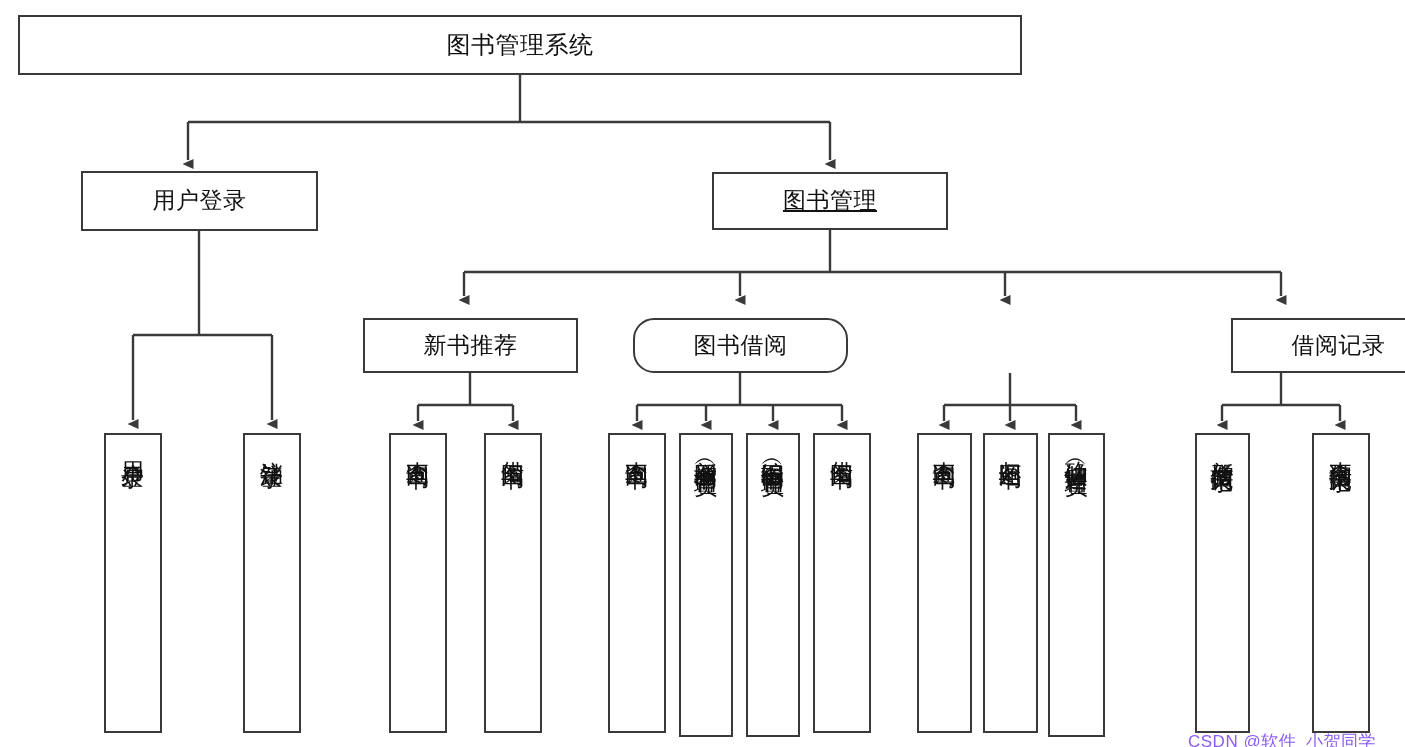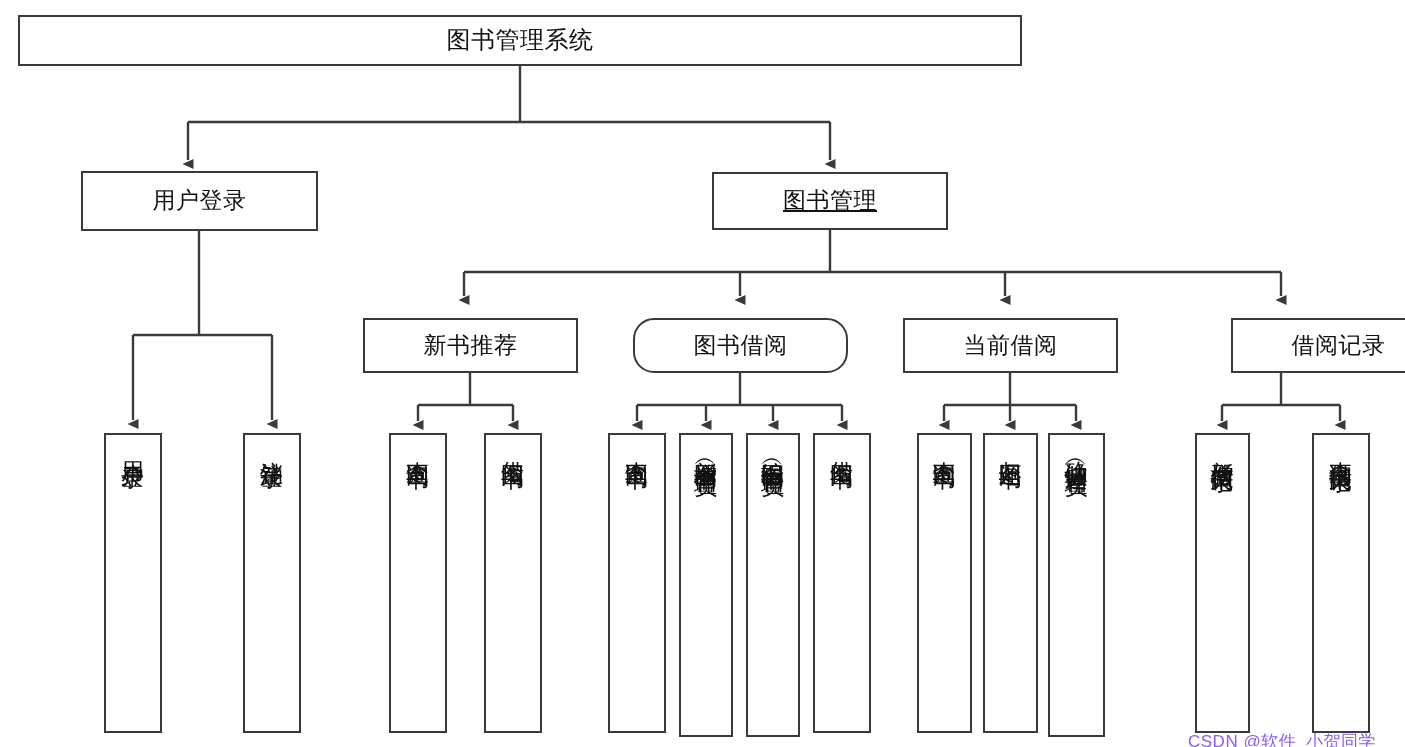--- a/index.html
+++ b/index.html
@@ -115,31 +115,30 @@
       <path d="M1010,405 L1010,421" marker-end="url(#arrow)"></path>
       <path d="M1076,405 L1076,421" marker-end="url(#arrow)"></path>
 
       <path d="M1281,373 L1281,405"></path>
       <path d="M1222,405 L1340,405"></path>
       <path d="M1222,405 L1222,421" marker-end="url(#arrow)"></path>
       <path d="M1340,405 L1340,421" marker-end="url(#arrow)"></path>
     </g>
   </svg>
 
-  <div class="node horiz root" style="left:18px; top:15px; width:1004px; height:51px;">图书管理系统</div>
+  <div class="node horiz root" style="left:18px; top:15px; width:1004px; height:60px;">图书管理系统</div>
 
   <div class="node horiz" style="left:81px; top:171px; width:237px; height:60px;">用户登录</div>
 
   <div class="node horiz" style="left:712px; top:172px; width:236px; height:58px;text-decoration:underline;">图书管理</div>
 
   <div class="node horiz" style="left:363px; top:318px; width:215px; height:55px;">新书推荐</div>
 
   <div class="node horiz" style="left:633px; top:318px; width:215px; height:55px;border-radius:21px;">图书借阅</div>
 
-  <div class="node horiz" style="left:903px; top:318px; width:215px; height:55px;">当前借阅</div>
 
   <div class="node horiz" style="left:1231px; top:318px; width:215px; height:55px;font-family:Liberation Serif, serif;">借阅记录</div>
 
   <div class="node vert" style="left:104px; top:433px; width:58px; height:300px;">用户登录</div>
 
   <div class="node vert" style="left:243px; top:433px; width:58px; height:300px;">注销登录</div>
 
   <div class="node vert" style="left:389px; top:433px; width:58px; height:300px;">查询图书</div>
 
   <div class="node vert" style="left:484px; top:433px; width:58px; height:300px;">借阅图书</div>

